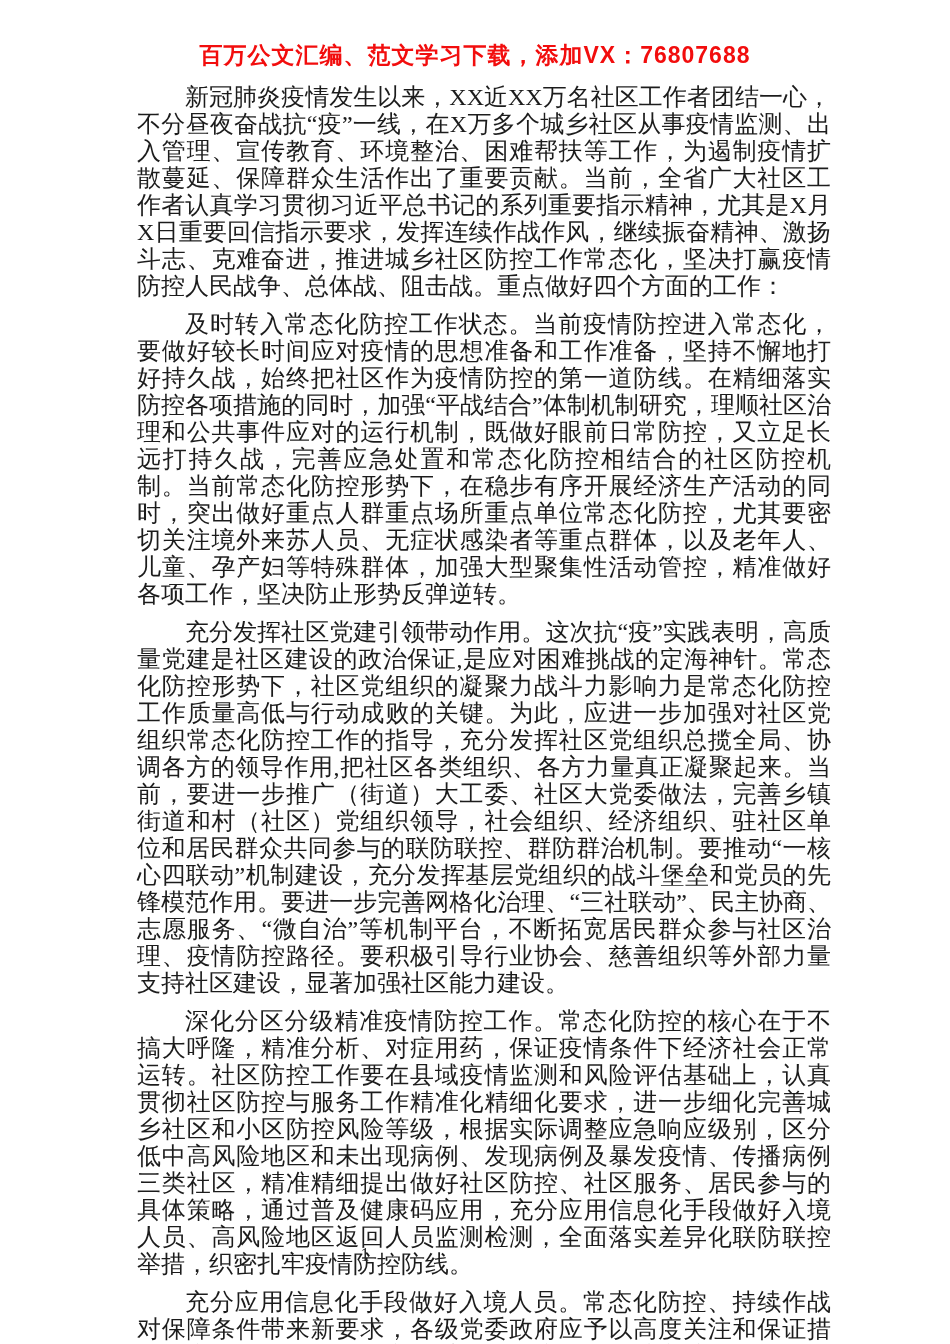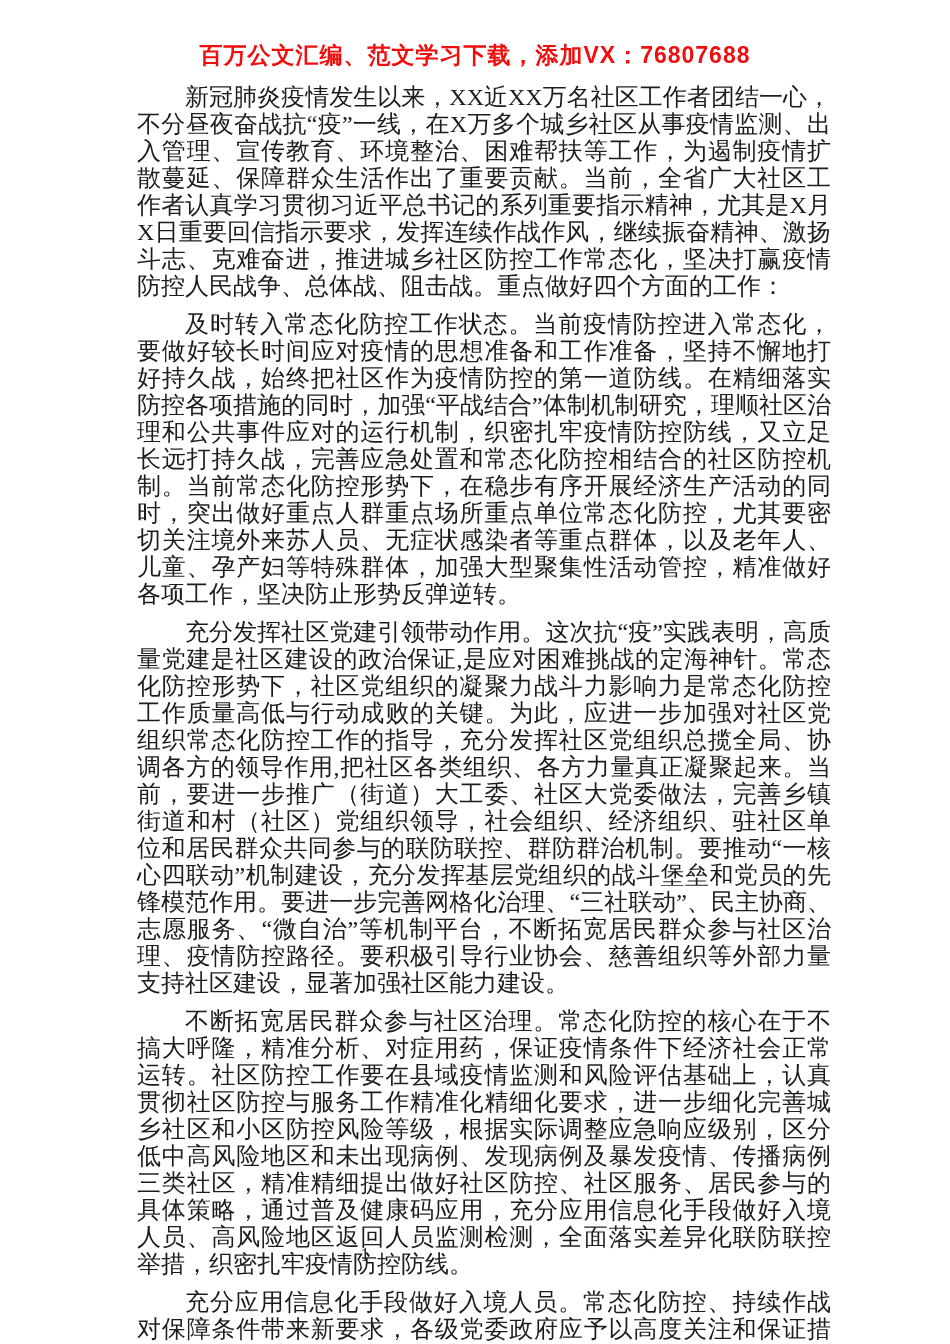--- a/index.html
+++ b/index.html
@@ -67,27 +67,27 @@
 
 <div class="page">
 
   <div class="doc-header" style="color: rgb(242, 13, 13);">百万公文汇编、范文学习下载，添加VX：76807688</div>
 
   <div class="content">
     <p>
       <span class="para-lead"></span><span>新冠肺炎疫情发生以来，XX近XX万名社区工作者团结一心，不分昼夜奋战抗“疫”一线，在X万多个城乡社区从事疫情监测、出入管理、宣传教育、环境整治、困难帮扶等工作，为遏制疫情扩散蔓延、保障群众生活作出了重要贡献。当前，全省广大社区工作者认真学习贯彻习近平总书记的系列重要指示精神，尤其是X月X日重要回信指示要求，发挥连续作战作风，继续振奋精神、激扬斗志、克难奋进，推进城乡社区防控工作常态化，坚决打赢疫情防控人民战争、总体战、阻击战。重点做好四个方面的工作：</span>
     </p>
     <p>
-      <span class="para-lead">及时转入常态化防控工作状态。</span><span>当前疫情防控进入常态化，要做好较长时间应对疫情的思想准备和工作准备，坚持不懈地打好持久战，始终把社区作为疫情防控的第一道防线。在精细落实防控各项措施的同时，加强“平战结合”体制机制研究，理顺社区治理和公共事件应对的运行机制，织密扎牢疫情防控防线，又立足长远打持久战，完善应急处置和常态化防控相结合的社区防控机制。当前常态化防控形势下，在稳步有序开展经济生产活动的同时，突出做好重点人群重点场所重点单位常态化防控，尤其要密切关注境外来苏人员、无症状感染者等重点群体，以及老年人、儿童、孕产妇等特殊群体，加强大型聚集性活动管控，精准做好各项工作，坚决防止形势反弹逆转。</span>
+      <span class="para-lead">及时转入常态化防控工作状态。</span><span>当前疫情防控进入常态化，要做好较长时间应对疫情的思想准备和工作准备，坚持不懈地打好持久战，始终把社区作为疫情防控的第一道防线。在精细落实防控各项措施的同时，加强“平战结合”体制机制研究，理顺社区治理和公共事件应对的运行机制，既做好眼前日常防控，又立足长远打持久战，完善应急处置和常态化防控相结合的社区防控机制。当前常态化防控形势下，在稳步有序开展经济生产活动的同时，突出做好重点人群重点场所重点单位常态化防控，尤其要密切关注境外来苏人员、无症状感染者等重点群体，以及老年人、儿童、孕产妇等特殊群体，加强大型聚集性活动管控，精准做好各项工作，坚决防止形势反弹逆转。</span>
     </p>
     <p>
       <span class="para-lead">充分发挥社区党建引领带动作用。</span><span>这次抗“疫”实践表明，高质量党建是社区建设的政治保证,是应对困难挑战的定海神针。常态化防控形势下，社区党组织的凝聚力战斗力影响力是常态化防控工作质量高低与行动成败的关键。为此，应进一步加强对社区党组织常态化防控工作的指导，充分发挥社区党组织总揽全局、协调各方的领导作用,把社区各类组织、各方力量真正凝聚起来。当前，要进一步推广（街道）大工委、社区大党委做法，完善乡镇街道和村（社区）党组织领导，社会组织、经济组织、驻社区单位和居民群众共同参与的联防联控、群防群治机制。要推动“一核心四联动”机制建设，充分发挥基层党组织的战斗堡垒和党员的先锋模范作用。要进一步完善网格化治理、“三社联动”、民主协商、志愿服务、“微自治”等机制平台，不断拓宽居民群众参与社区治理、疫情防控路径。要积极引导行业协会、慈善组织等外部力量支持社区建设，显著加强社区能力建设。</span>
     </p>
     <p>
-      <span class="para-lead">不断拓宽居民群众参与社区治理。</span><span>常态化防控的核心在于不搞大呼隆，精准分析、对症用药，保证疫情条件下经济社会正常运转。社区防控工作要在县域疫情监测和风险评估基础上，认真贯彻社区防控与服务工作精准化精细化要求，进一步细化完善城乡社区和小区防控风险等级，根据实际调整应急响应级别，区分低中高风险地区和未出现病例、发现病例及暴发疫情、传播病例三类社区，精准精细提出做好社区防控、社区服务、居民参与的具体策略，通过普及健康码应用，充分应用信息化手段做好入境人员、高风险地区返回人员监测检测，全面落实差异化联防联控举措，织密扎牢疫情防控防线。</span>
+      <span class="para-lead">深化分区分级精准疫情防控工作。</span><span>常态化防控的核心在于不搞大呼隆，精准分析、对症用药，保证疫情条件下经济社会正常运转。社区防控工作要在县域疫情监测和风险评估基础上，认真贯彻社区防控与服务工作精准化精细化要求，进一步细化完善城乡社区和小区防控风险等级，根据实际调整应急响应级别，区分低中高风险地区和未出现病例、发现病例及暴发疫情、传播病例三类社区，精准精细提出做好社区防控、社区服务、居民参与的具体策略，通过普及健康码应用，充分应用信息化手段做好入境人员、高风险地区返回人员监测检测，全面落实差异化联防联控举措，织密扎牢疫情防控防线。</span>
     </p>
     <p>
       <span class="para-lead">充分应用信息化手段做好入境人员。</span><span>常态化防控、持续作战对保障条件带来新要求，各级党委政府应予以高度关注和保证措施落实落地。要认真落实省委、省政府出台的关心关爱疫情一线城乡社区工作者XX条具体政策措施，确保社区工作者关心关爱工作落实落地。要统筹复工复产需要和居民生活需求，及时逐步调整社区防控策略，按照中央关于“在常态化疫情防控中加快推进生产生活</span>
     </p>
   </div>
 
   <div class="page-number">1</div>
 
 </div>
 

